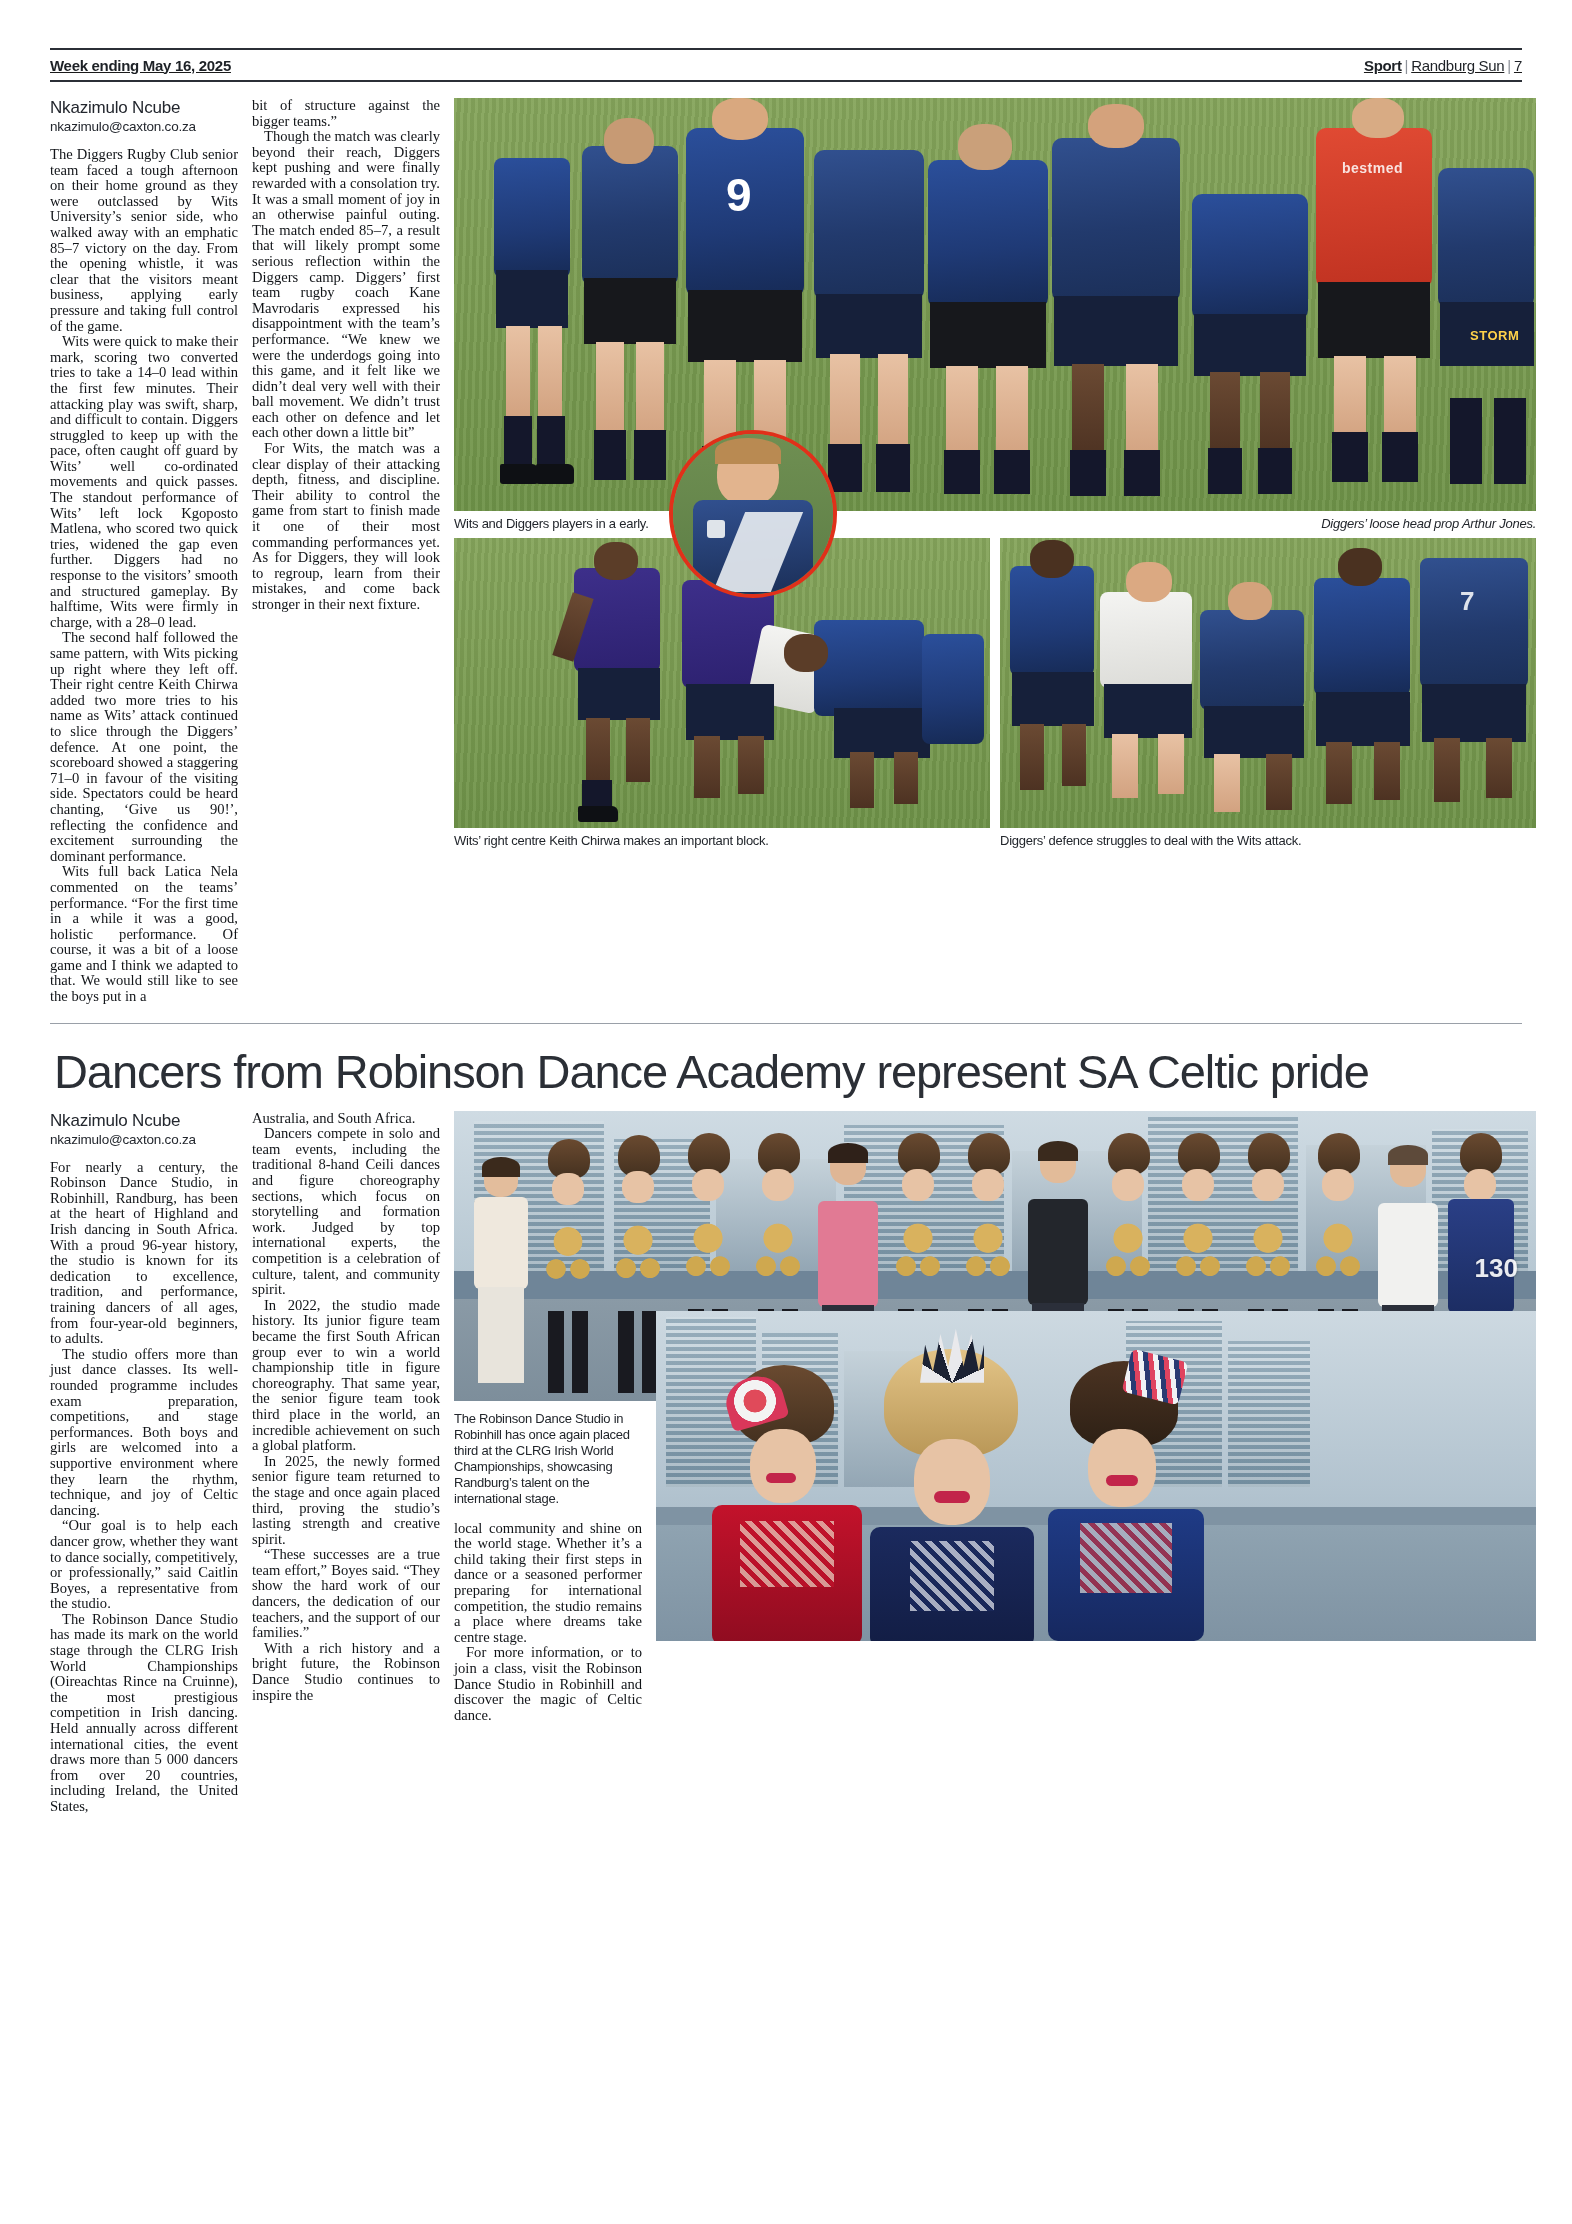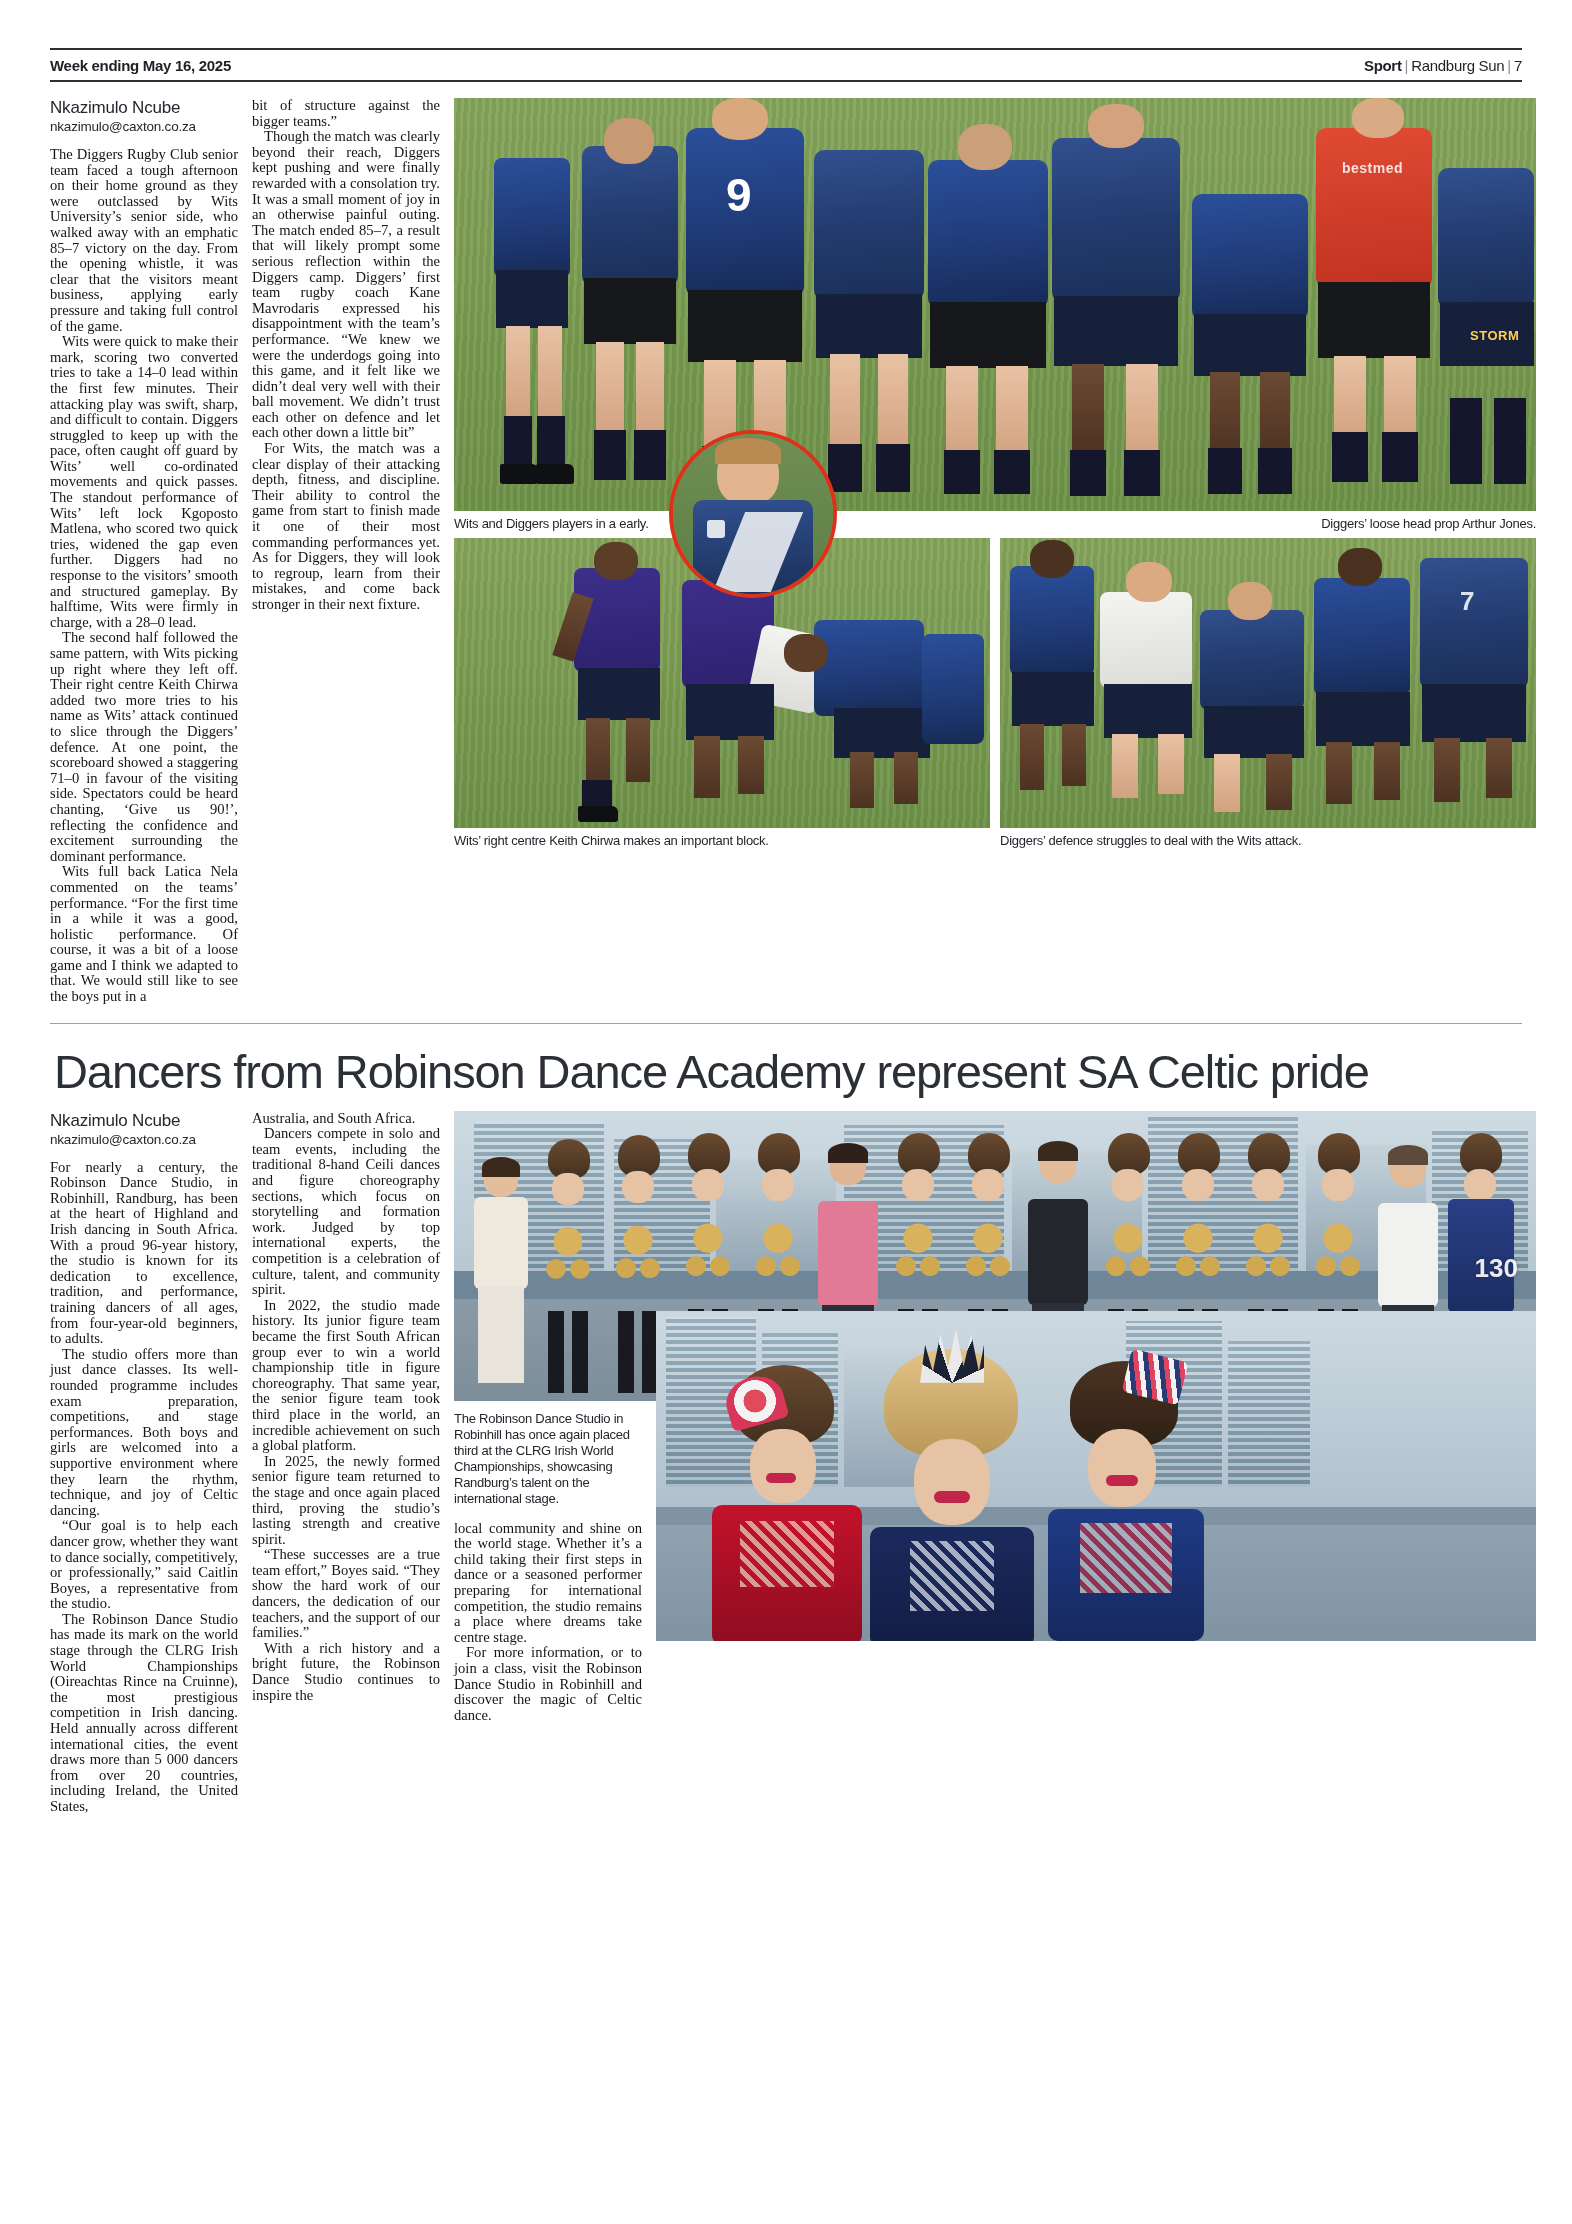--- a/index.html
+++ b/index.html
@@ -17,20 +17,21 @@
     padding:48px 50px 20px 50px;
   }
 
   
   .masthead{
     border-top:2px solid #2b2f36;
     border-bottom:2px solid #2b2f36;
     height:30px;
     display:flex; align-items:center; justify-content:space-between;
     font-family:"Liberation Sans", sans-serif;
+    text-decoration:underline;
   }
   .masthead .left{
     font-weight:bold; font-size:15px; letter-spacing:-0.3px;
     font-stretch:condensed; color:#1d2126;
   }
   .masthead .right{
     font-size:15px; color:#1d2126; letter-spacing:-0.3px;
   }
   .masthead .right b{font-weight:bold;}
   .masthead .sep{color:#8d9199; padding:0 3px;}
@@ -268,21 +269,21 @@
 
           <div class="player jersey-blue" style="left:984px;top:70px;width:96px;height:140px;border-radius:10px;"></div>
           <div class="player shorts-dark" style="left:986px;top:204px;width:94px;height:64px;"></div>
           <div class="player sock" style="left:996px;top:300px;width:32px;height:86px;"></div>
           <div class="player sock" style="left:1040px;top:300px;width:32px;height:86px;"></div>
           <div class="watermark" style="left:1016px;top:230px;font-size:13px;color:#ffd24a;">STORM</div>
         </div>
 
         <div style="display:flex;gap:12px;">
           <div class="caption" style="width:370px;">Wits and Diggers players in a early.</div>
-          <div class="caption" style="flex:1;text-align:right;">Diggers’ loose head prop Arthur Jones.</div>
+          <div class="caption" style="flex:1;text-align:right;font-style:italic;">Diggers’ loose head prop Arthur Jones.</div>
         </div>
 
         <div class="inset-circle" style="left:215px;top:332px;width:160px;height:160px;z-index:5;">
           <div style="position:absolute;inset:0;background:linear-gradient(180deg,#6f8f52 0%,#5d7e46 100%);"></div>
           <div style="position:absolute;left:44px;top:10px;width:62px;height:62px;border-radius:45%;background:#e2b48e;"></div>
           <div style="position:absolute;left:42px;top:4px;width:66px;height:26px;border-radius:50% 50% 0 0;background:#b98a52;"></div>
           <div style="position:absolute;left:20px;top:66px;width:120px;height:94px;background:linear-gradient(175deg,#31508f,#1b2f58);border-radius:10px 10px 0 0;"></div>
           <div style="position:absolute;left:56px;top:78px;width:58px;height:80px;background:#e9edf2;transform:skewX(-22deg);opacity:.9;"></div>
           <div style="position:absolute;left:34px;top:86px;width:18px;height:18px;background:#dfe4ea;border-radius:3px;"></div>
         </div>

